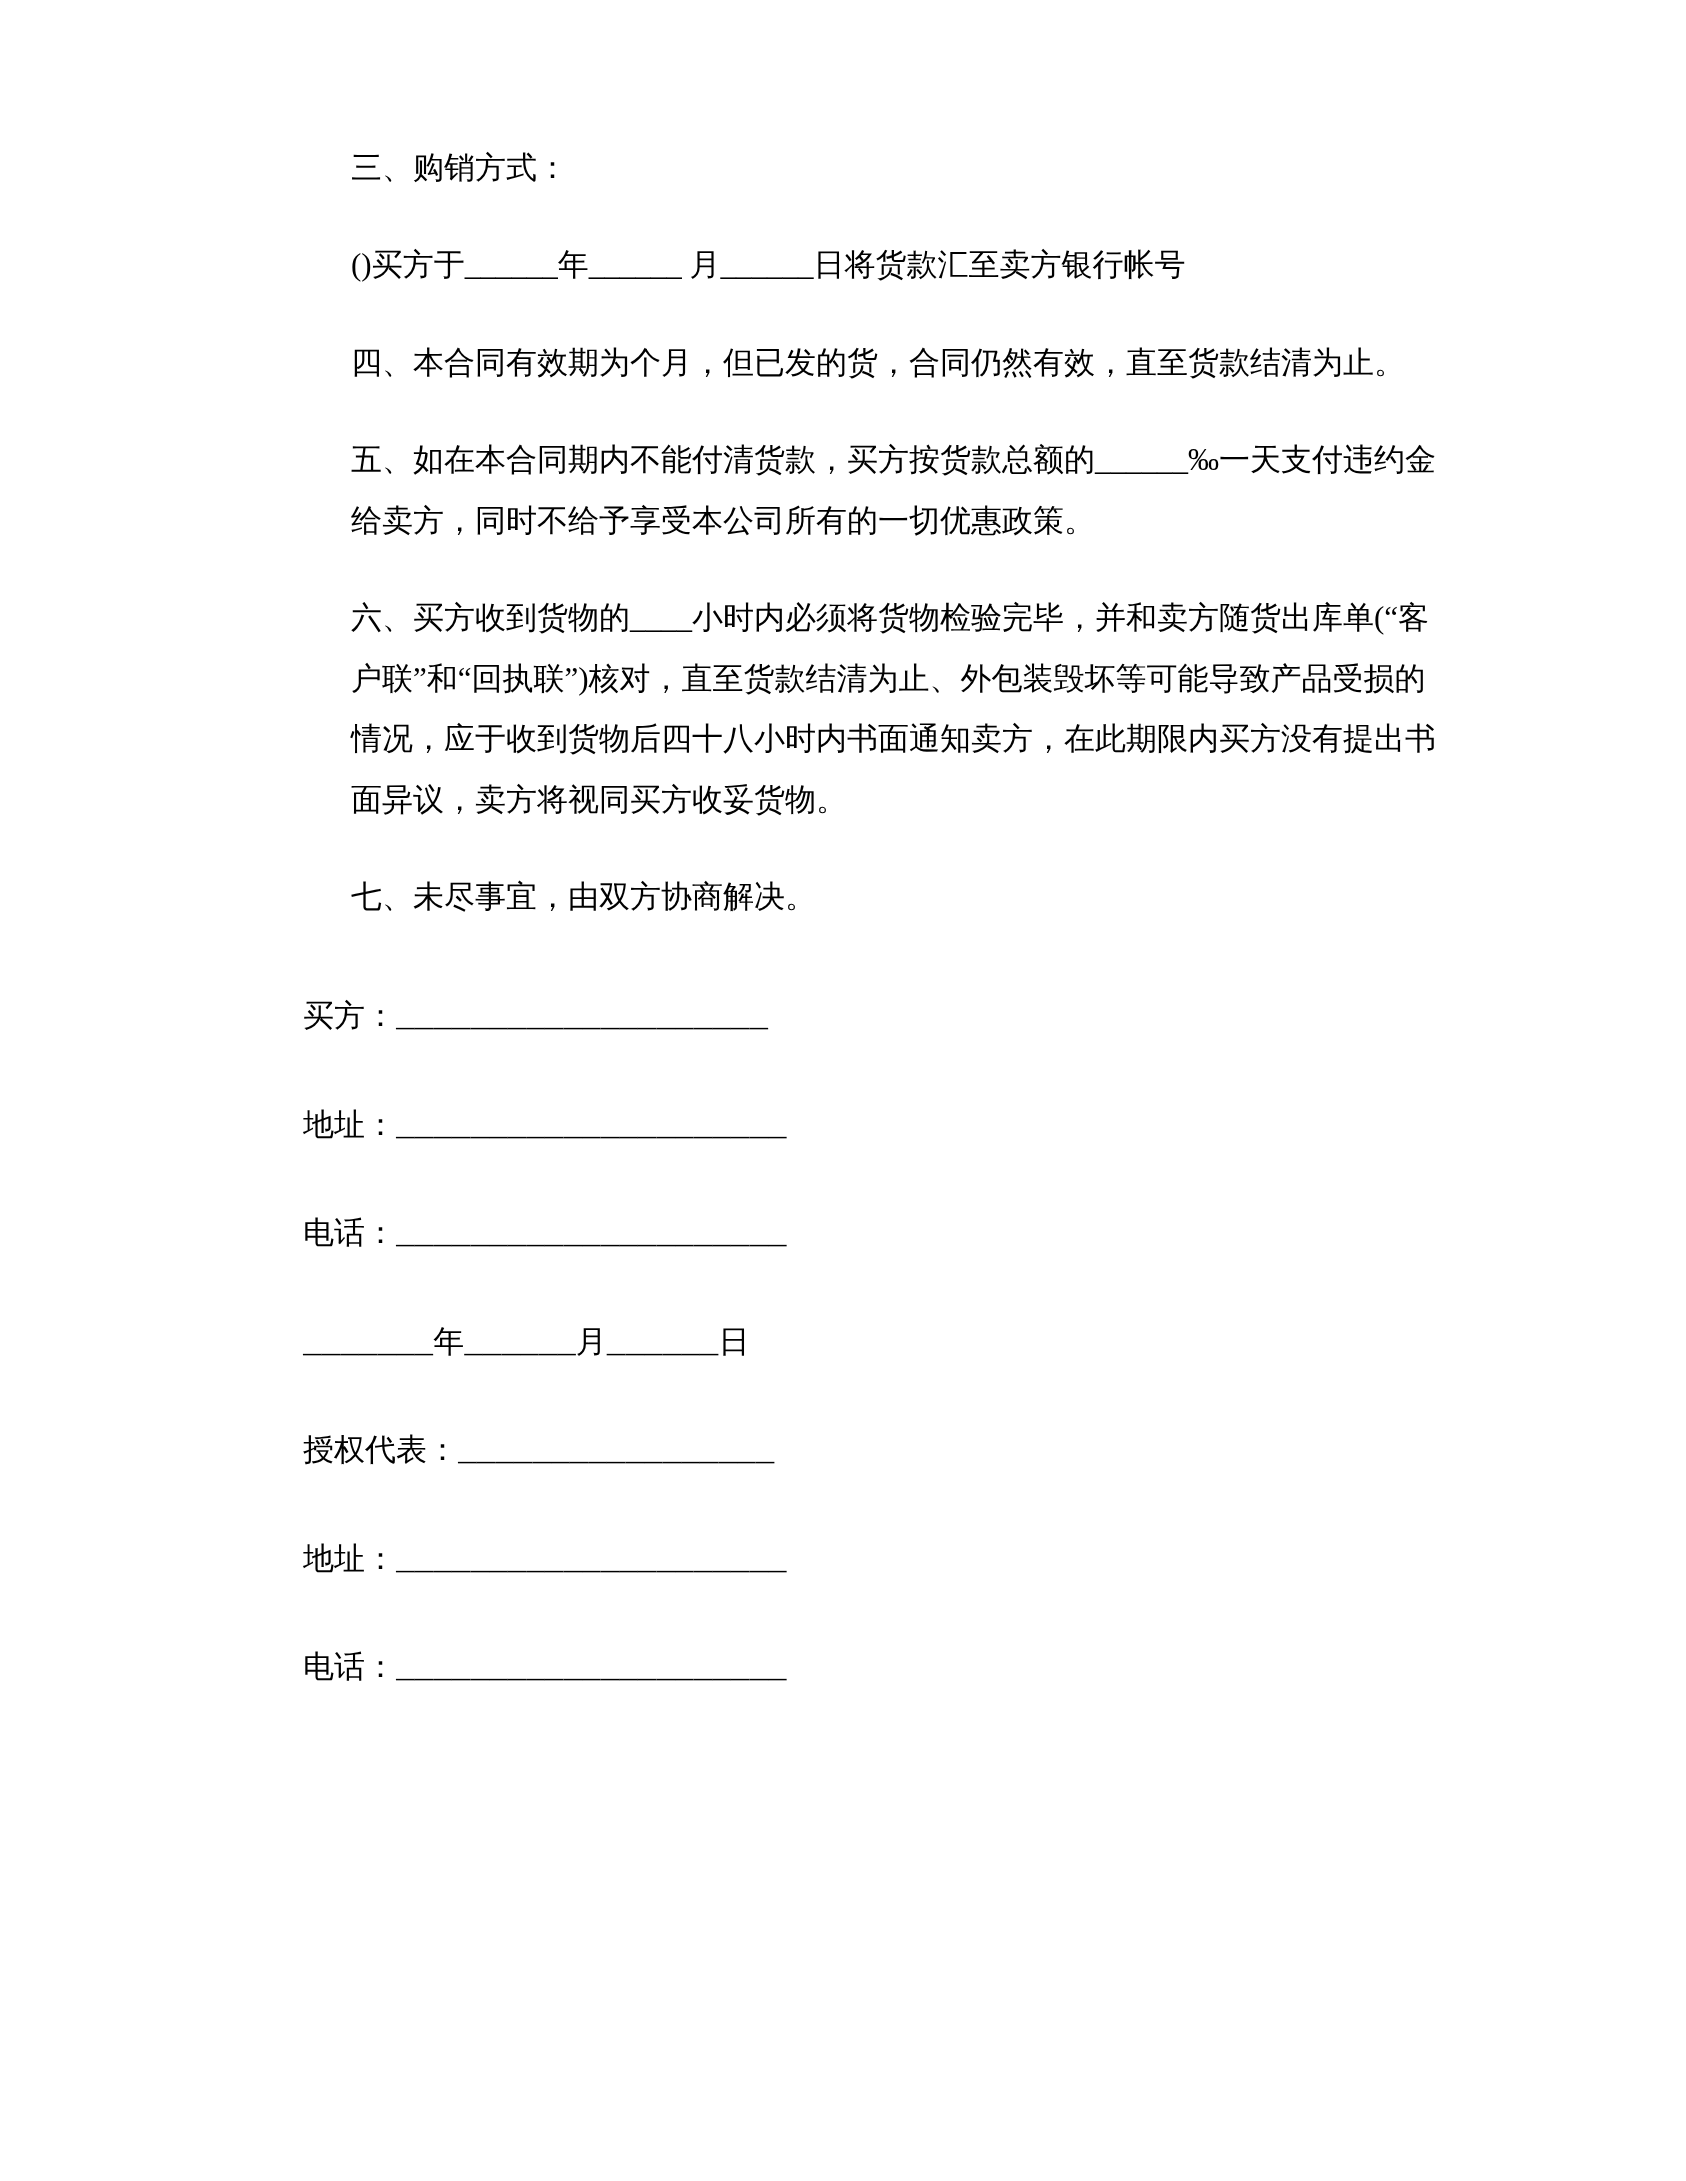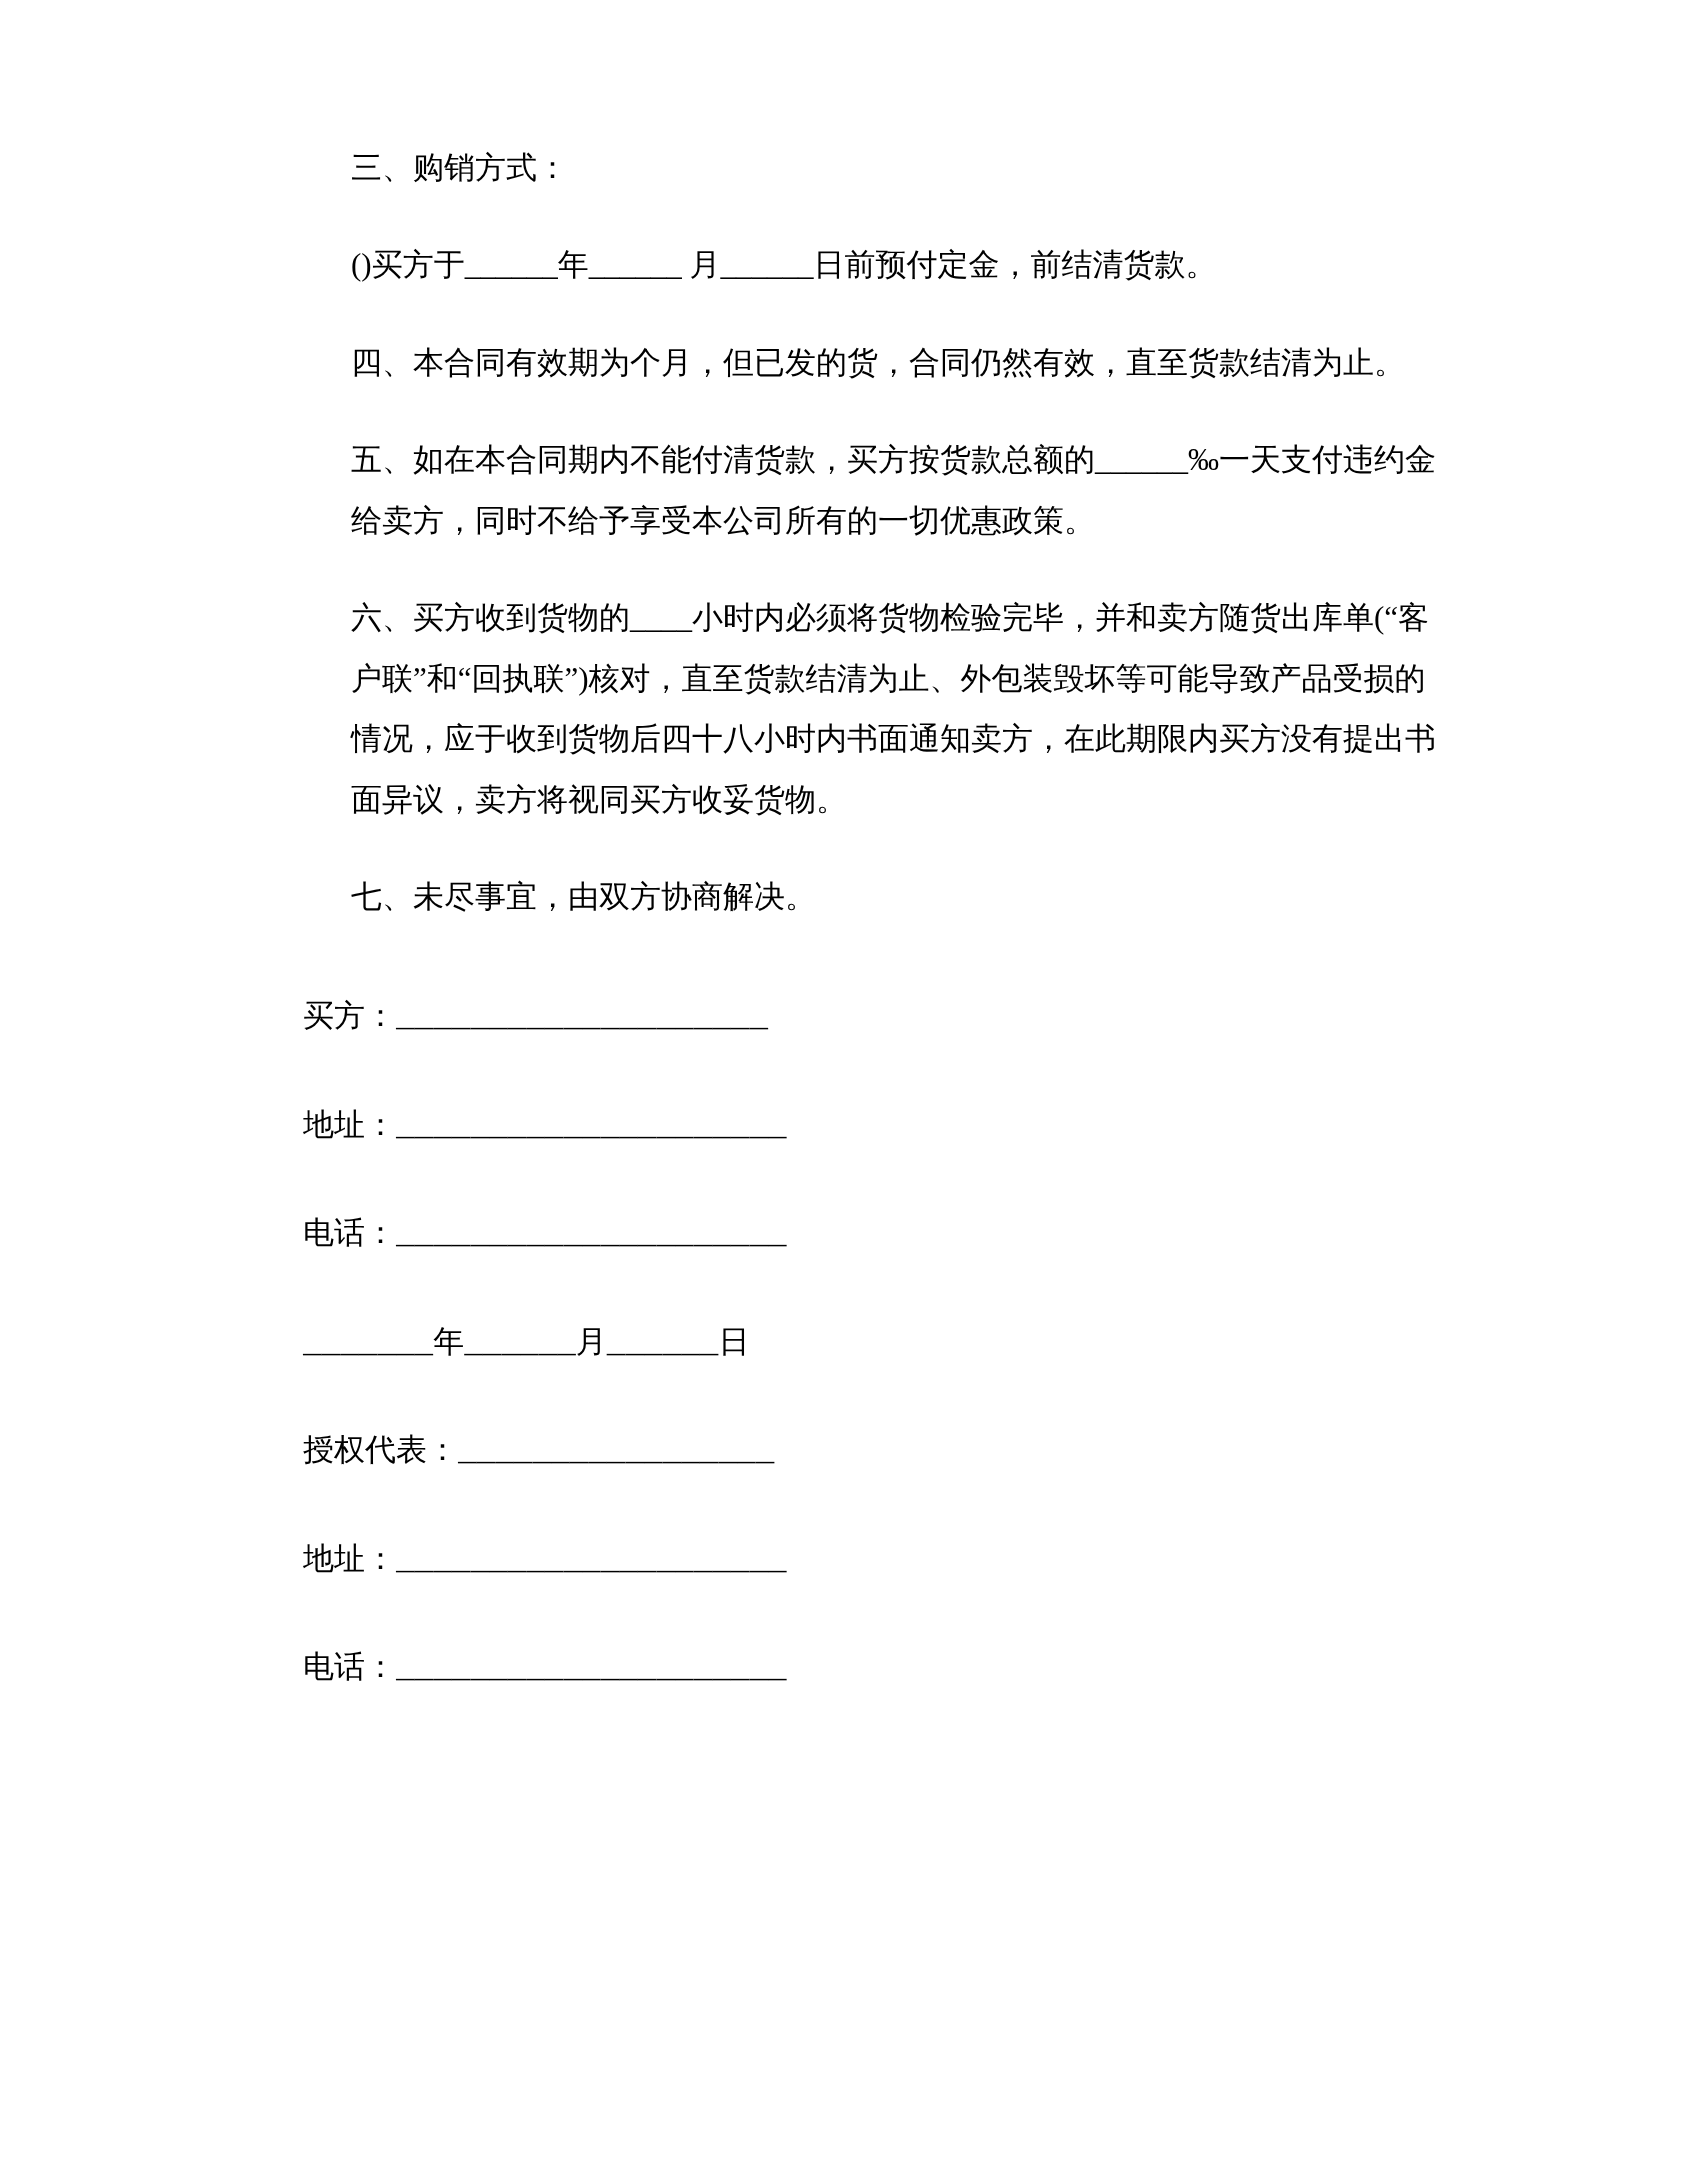--- a/index.html
+++ b/index.html
@@ -41,22 +41,22 @@
   .spacer-md { height: 24px; }
 </style>
 </head>
 <body>
 
 <div class="page">
   <div class="doc-body">
 
     <p class="para block-indent">三、购销方式：</p>
 
+    <p class="para block-indent">()买方于______年______ 月______日将货款汇至卖方银行帐号</p>
 
-    <p class="para block-indent">()买方于______年______ 月______日前预付定金，前结清货款。</p>
 
     <p class="para block-indent">四、本合同有效期为个月，但已发的货，合同仍然有效，直至货款结清为止。</p>
 
     <p class="para block-indent">五、如在本合同期内不能付清货款，买方按货款总额的______‰一天支付违约金给卖方，同时不给予享受本公司所有的一切优惠政策。</p>
 
     <p class="para block-indent">六、买方收到货物的____小时内必须将货物检验完毕，并和卖方随货出库单(“客户联”和“回执联”)核对，直至货款结清为止、外包装毁坏等可能导致产品受损的情况，应于收到货物后四十八小时内书面通知卖方，在此期限内买方没有提出书面异议，卖方将视同买方收妥货物。</p>
 
     <p class="para block-indent">七、未尽事宜，由双方协商解决。</p>
 
     <div class="spacer-md"></div>

